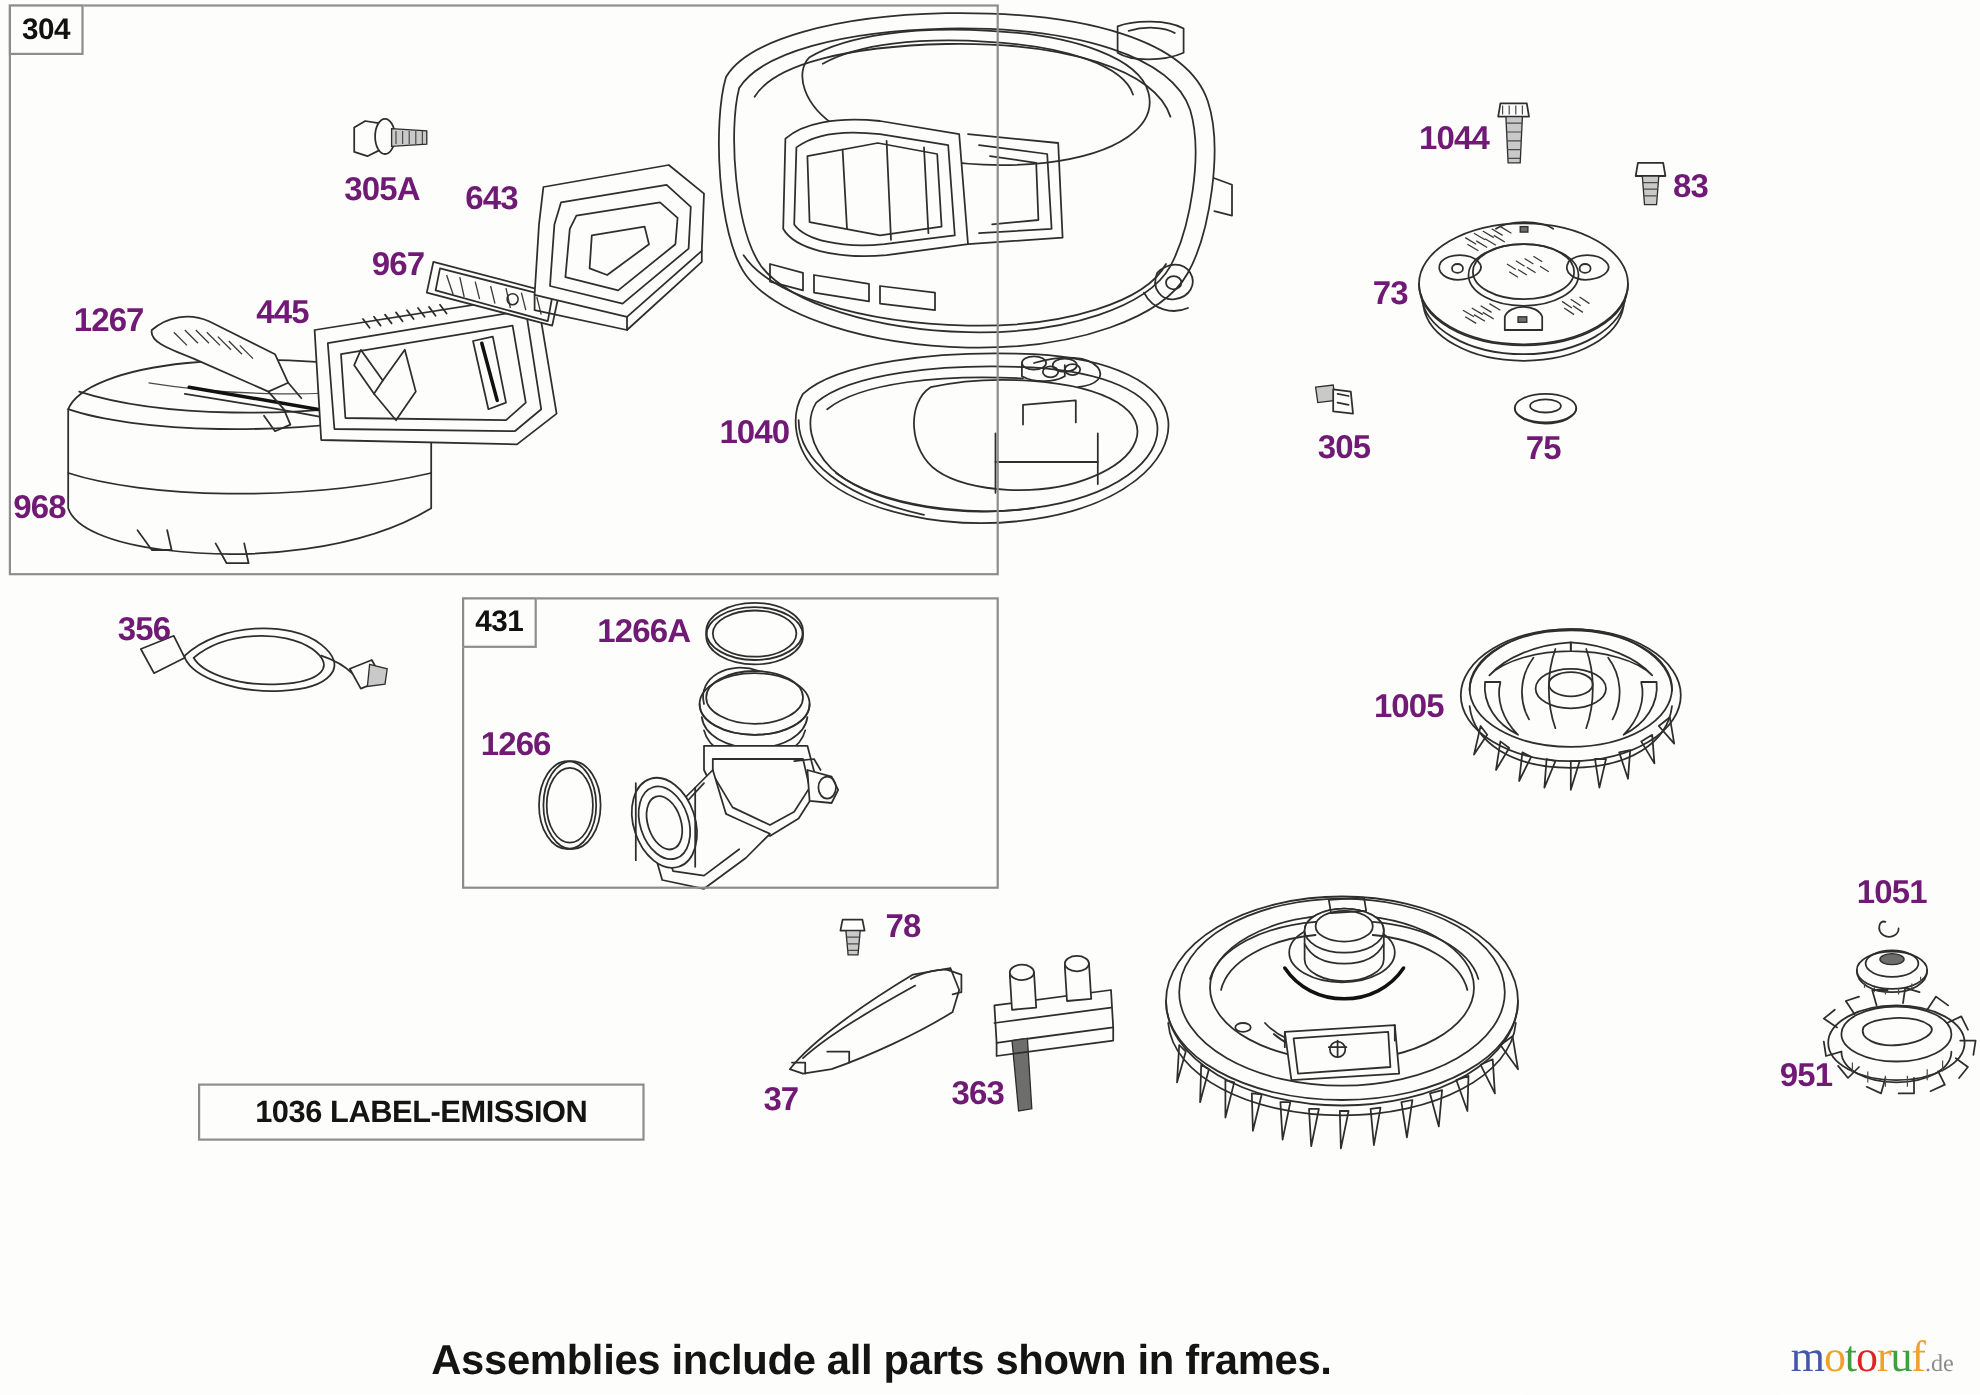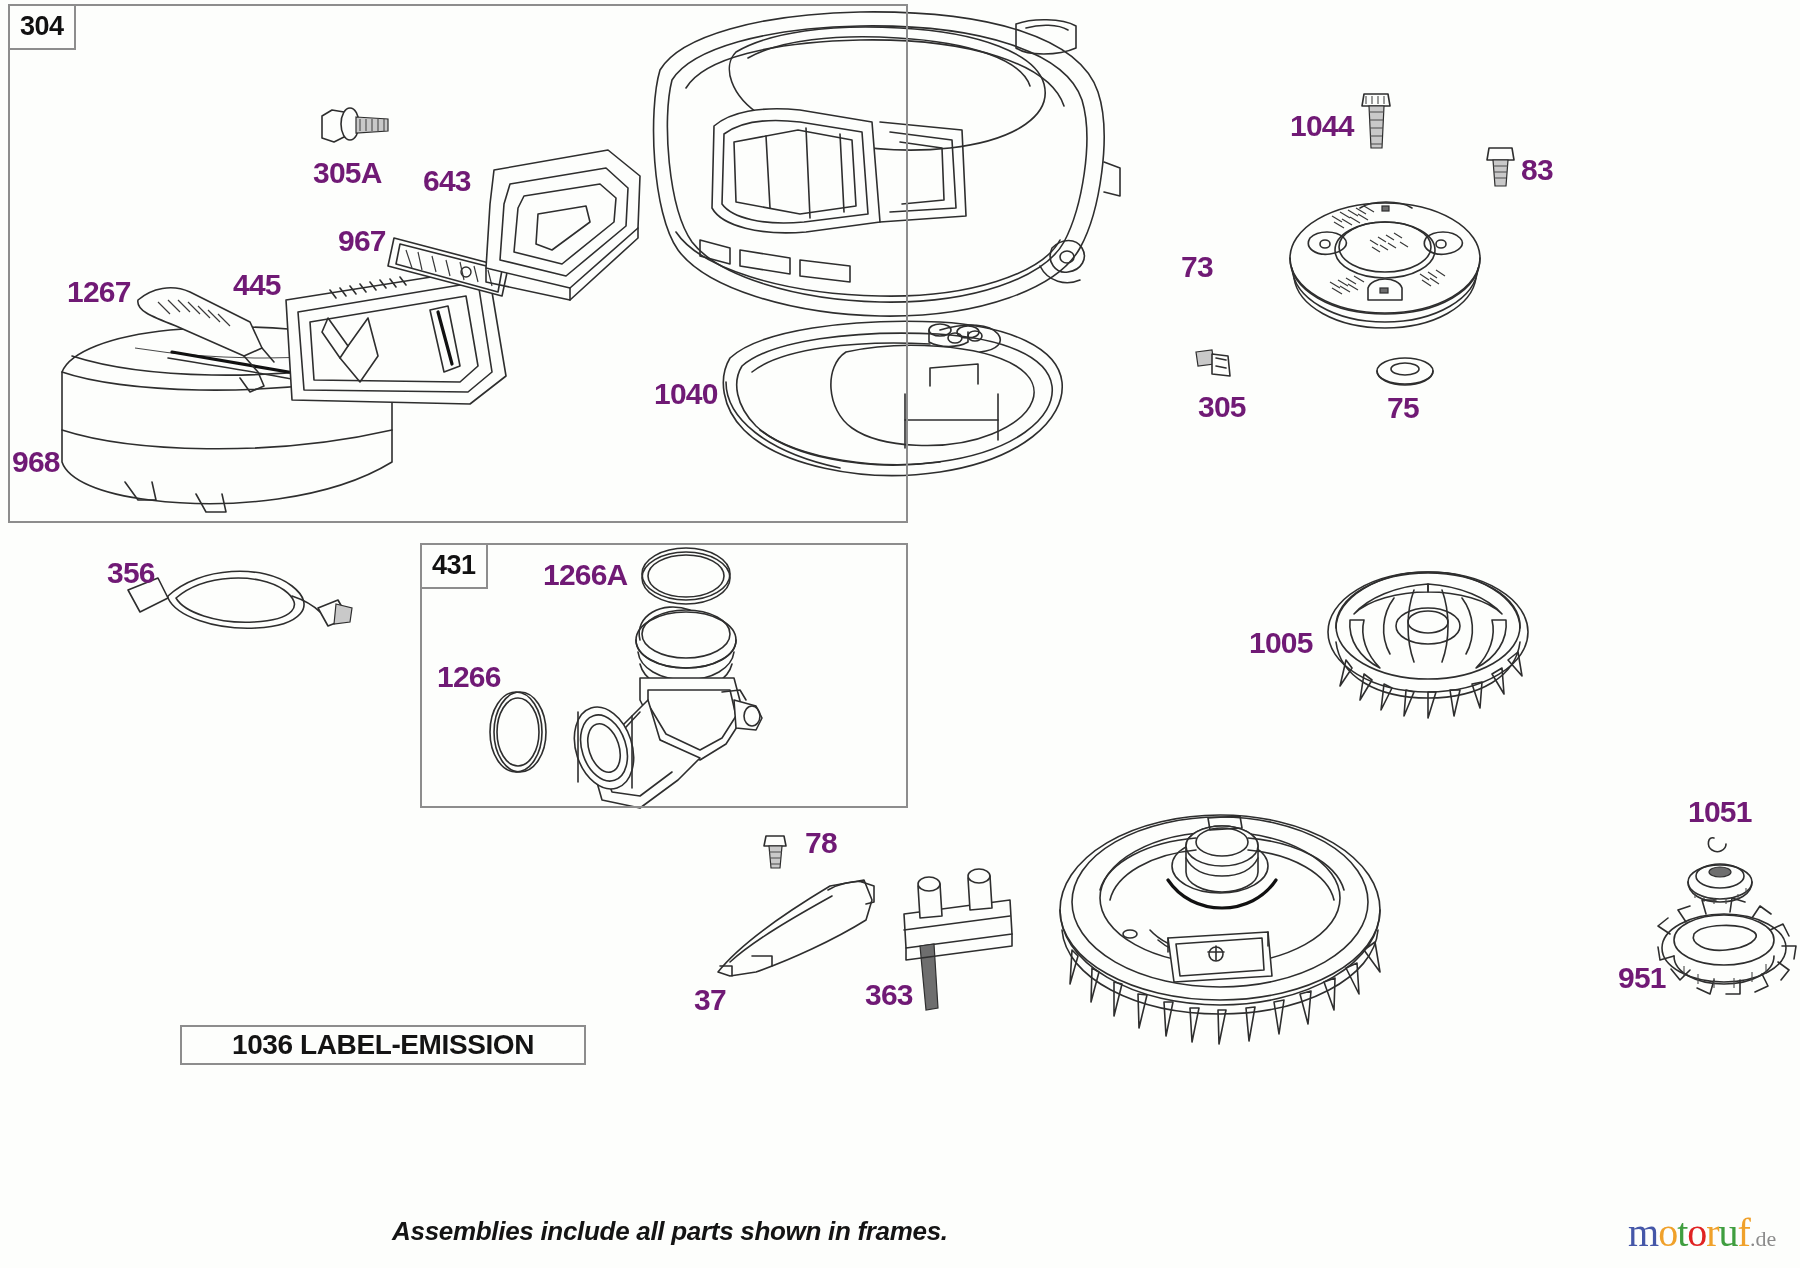--- a/index.html
+++ b/index.html
@@ -59,26 +59,25 @@
   .labelbox span {
     font-size: 28px;
     font-weight: 700;
     color: #141414;
     letter-spacing: -0.4px;
     white-space: nowrap;
   }
   
   .footnote {
     position: absolute;
-    font-size: 26px;
+    font-size: 38px;
     font-weight: 700;
     color: #141414;
     letter-spacing: -0.3px;
     white-space: nowrap;
-    font-style: italic;
   }
   
   .logo {
     position: absolute;
     white-space: nowrap;
     font-family: "Liberation Serif", serif;
     font-size: 40px;
     line-height: 1;
     letter-spacing: -1px;
   }
@@ -456,34 +455,34 @@
 
   <div class="callout" style="left:313px; top:158px;">305A</div>
   <div class="callout" style="left:423px; top:166px;">643</div>
   <div class="callout" style="left:338px; top:226px;">967</div>
   <div class="callout" style="left:233px; top:270px;">445</div>
   <div class="callout" style="left:67px;  top:277px;">1267</div>
   <div class="callout" style="left:12px;  top:447px;">968</div>
   <div class="callout" style="left:654px; top:379px;">1040</div>
   <div class="callout" style="left:1290px;top:111px;">1044</div>
   <div class="callout" style="left:1521px;top:155px;">83</div>
-  <div class="callout" style="left:1181px;top:252px;">73</div>
+  <div class="callout" style="left:1248px;top:252px;">73</div>
   <div class="callout" style="left:1198px;top:392px;">305</div>
   <div class="callout" style="left:1387px;top:393px;">75</div>
   <div class="callout" style="left:107px; top:558px;">356</div>
   <div class="callout" style="left:543px; top:560px;">1266A</div>
   <div class="callout" style="left:437px; top:662px;">1266</div>
   <div class="callout" style="left:1249px;top:628px;">1005</div>
   <div class="callout" style="left:805px; top:828px;">78</div>
   <div class="callout" style="left:1688px;top:797px;">1051</div>
   <div class="callout" style="left:694px; top:985px;">37</div>
   <div class="callout" style="left:865px; top:980px;">363</div>
   <div class="callout" style="left:1618px;top:963px;">951</div>
 
-  <div class="labelbox" style="left:180px; top:985px; width:406px; height:40px;margin-top:40px;">
+  <div class="labelbox" style="left:180px; top:985px; width:406px; height:52px;">
     <span>1036 LABEL-EMISSION</span>
   </div>
 
   <div class="footnote" style="left:392px; top:1216px;">Assemblies include all parts shown in frames.</div>
 
   <div class="logo" style="left:1628px; top:1213px;">
     <span class="l1">m</span><span class="l2">o</span><span class="l3">t</span><span class="l4">o</span><span class="l5">r</span><span class="l6">u</span><span class="l7">f</span><span class="de">.de</span>
   </div>
 
 </div>

